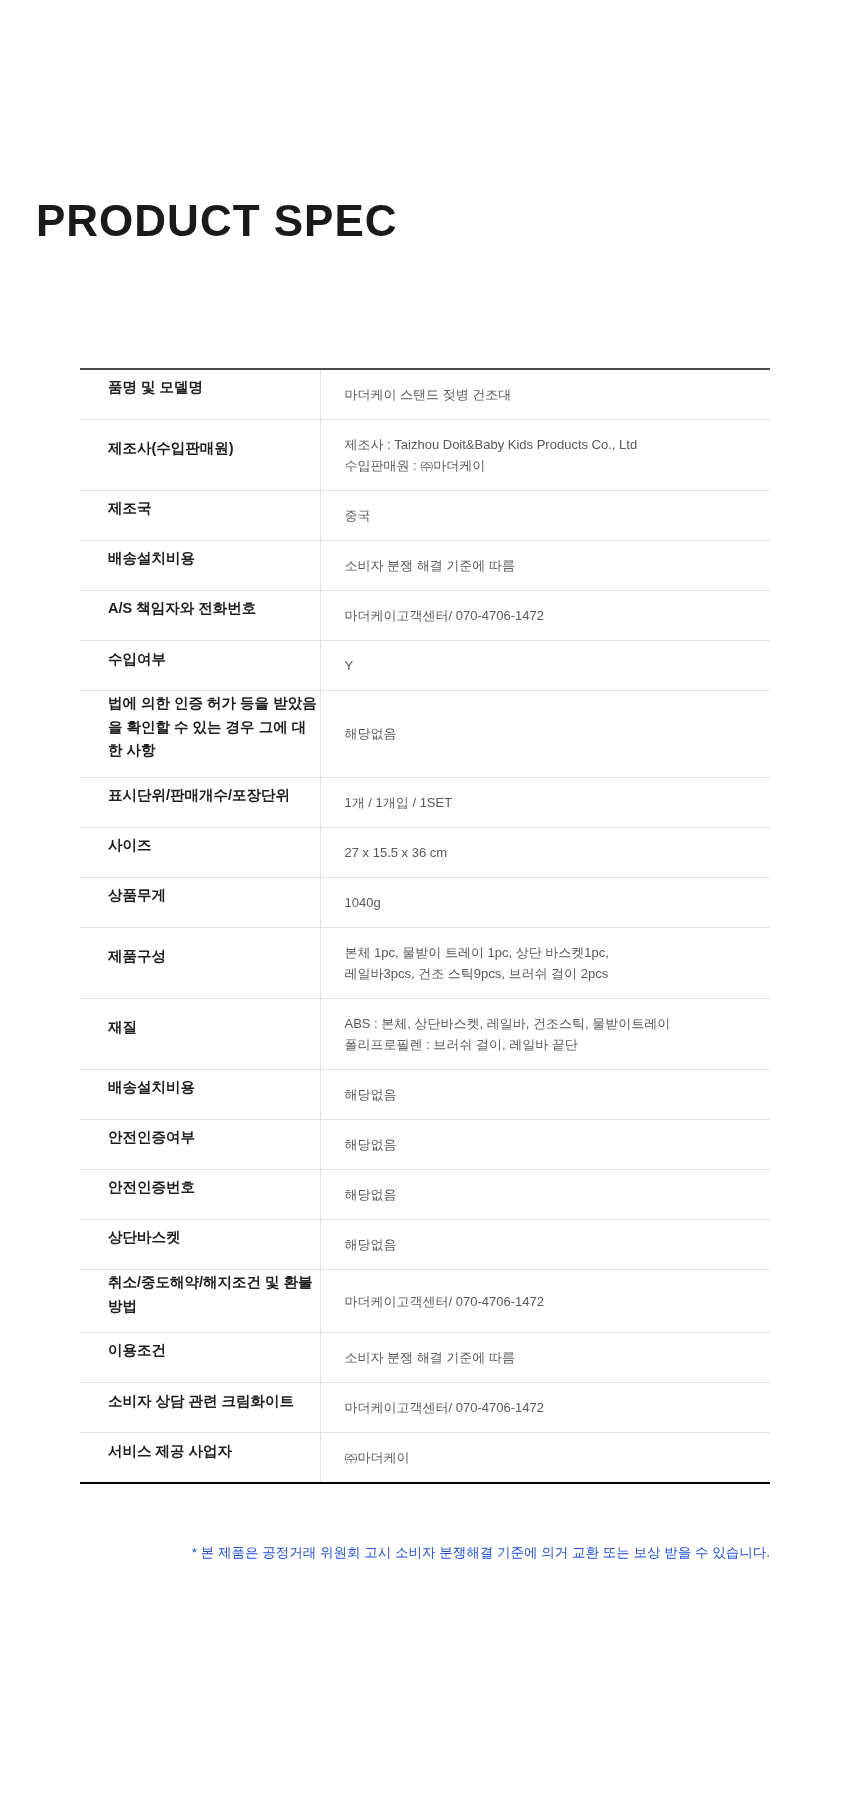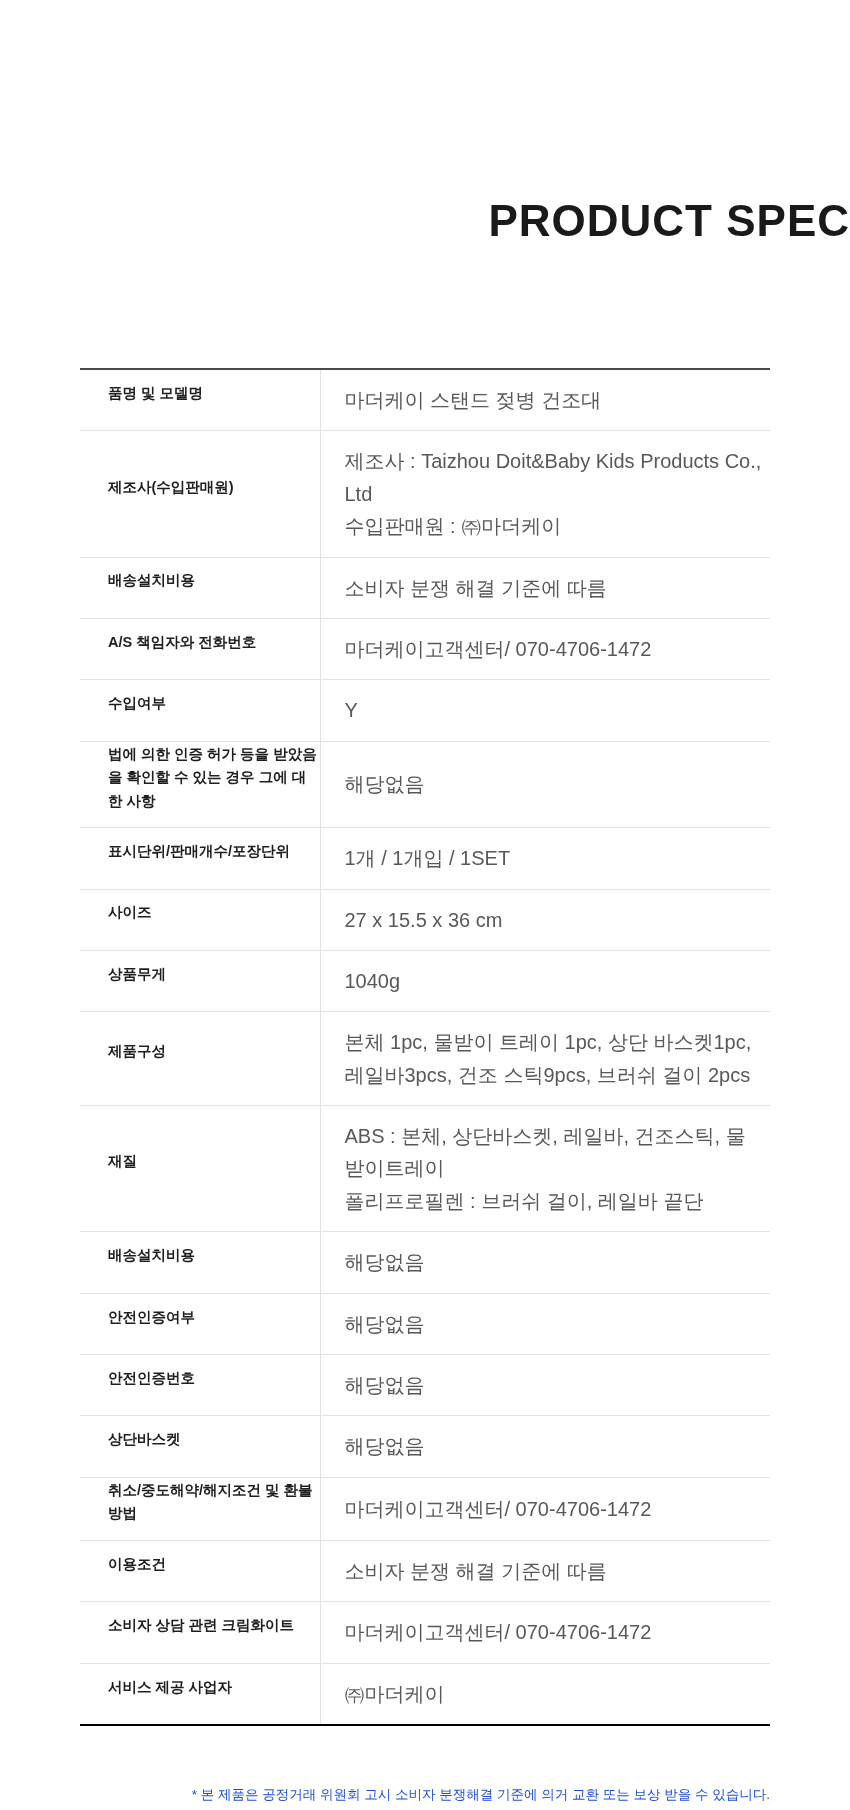--- a/index.html
+++ b/index.html
@@ -15,21 +15,21 @@
     -webkit-font-smoothing: antialiased;
   }
   .page {
     width: 850px;
     height: 1810px;
     position: relative;
     box-sizing: border-box;
     background: #ffffff;
   }
   .title {
-    text-align: right;
+    text-align: left;
     font-size: 44px;
     font-weight: bold;
     letter-spacing: 1px;
     color: #1a1a1a;
     padding-top: 170px;
     line-height: 1;
     margin-left: 36px;
   }
   .spec-wrap {
     width: 690px;
@@ -56,21 +56,21 @@
     vertical-align: middle;
     font-size: 14.5px;
     font-weight: bold;
     color: #1e1e1e;
     padding: 1px 0 14px 28px;
     line-height: 1.62;
     box-sizing: border-box;
   }
   table.spec td {
     vertical-align: middle;
-    font-size: 20px;
+    font-size: 13px;
     font-weight: normal;
     color: #585858;
     padding: 14px 8px 14px 24px;
     line-height: 1.62;
     box-sizing: border-box;
     border-left: 1px solid #e2e2e2;
     white-space: pre-line;
     margin-top: 28px;
   }
   .footnote {
@@ -94,20 +94,24 @@
     <table class="spec">
       <tbody>
           <tr>
             <th>품명 및 모델명</th>
             <td>마더케이 스탠드 젖병 건조대</td>
           </tr>
           <tr>
             <th>제조사(수입판매원)</th>
             <td>제조사 : Taizhou Doit&amp;Baby Kids Products Co., Ltd
 수입판매원 : ㈜마더케이</td>
+          </tr>
+          <tr>
+            <th>제조국</th>
+            <td>중국</td>
           </tr>
           <tr>
             <th>배송설치비용</th>
             <td>소비자 분쟁 해결 기준에 따름</td>
           </tr>
           <tr>
             <th>A/S 책임자와 전화번호</th>
             <td>마더케이고객센터/ 070-4706-1472</td>
           </tr>
           <tr>

